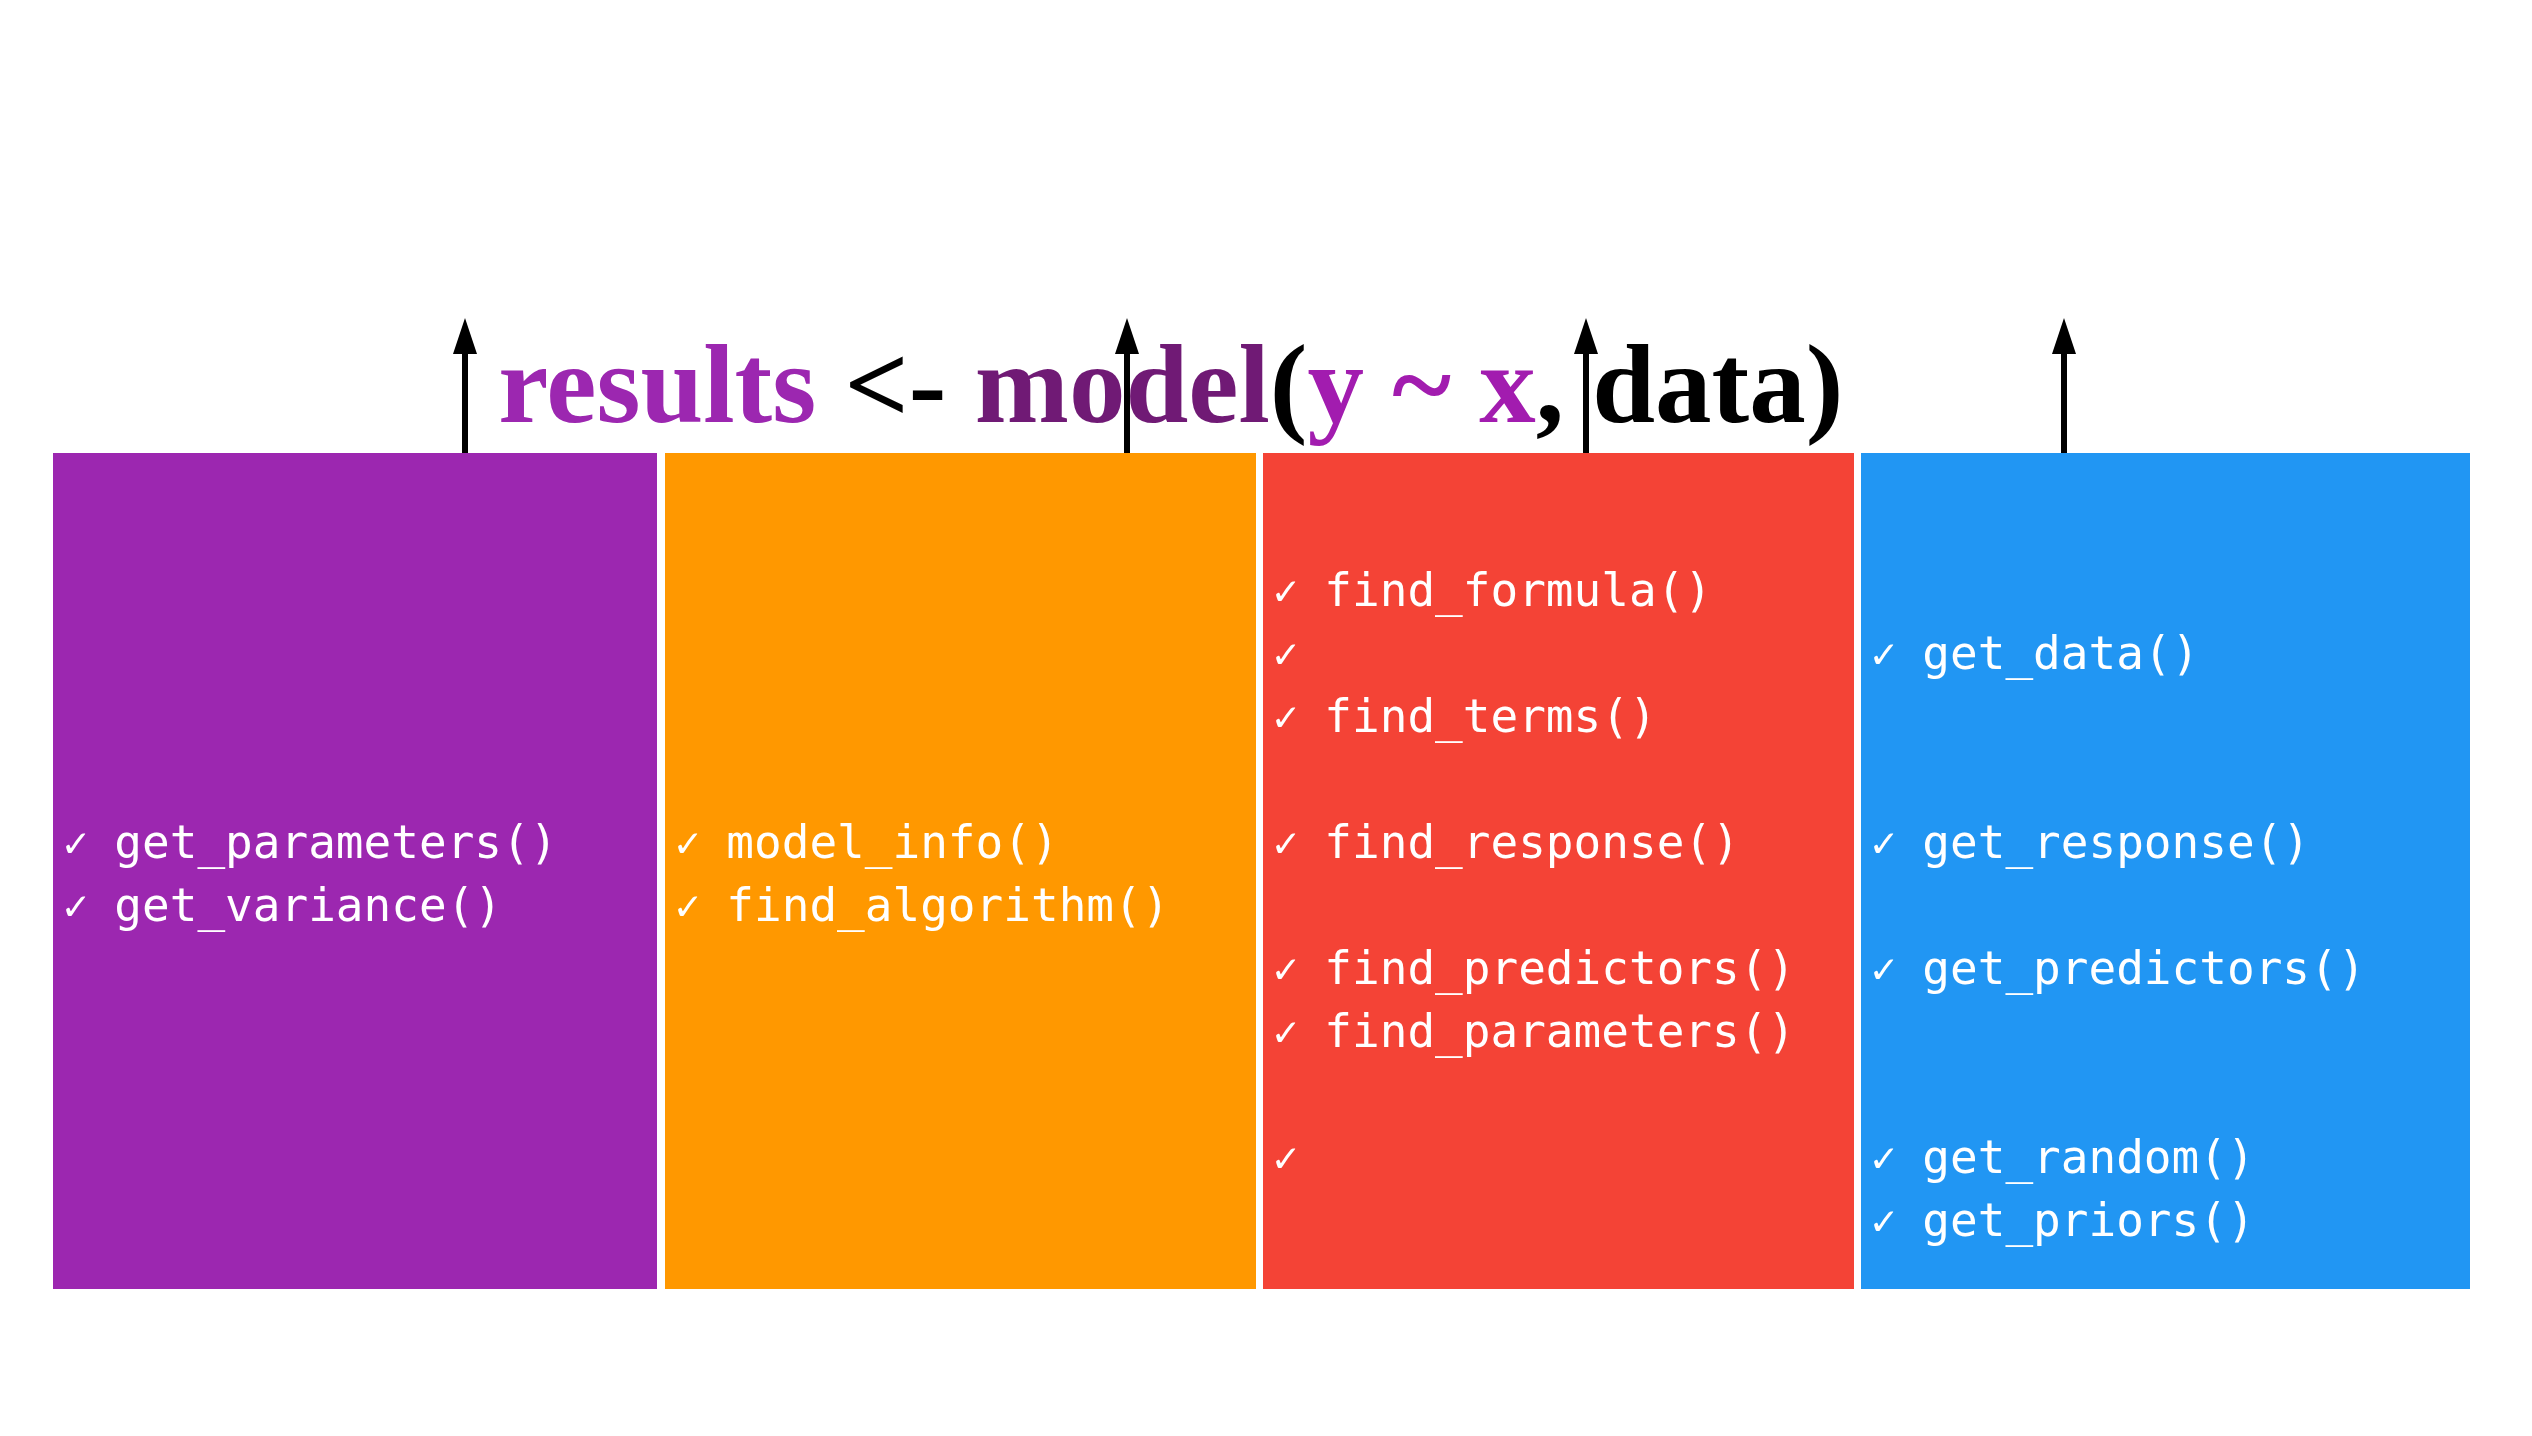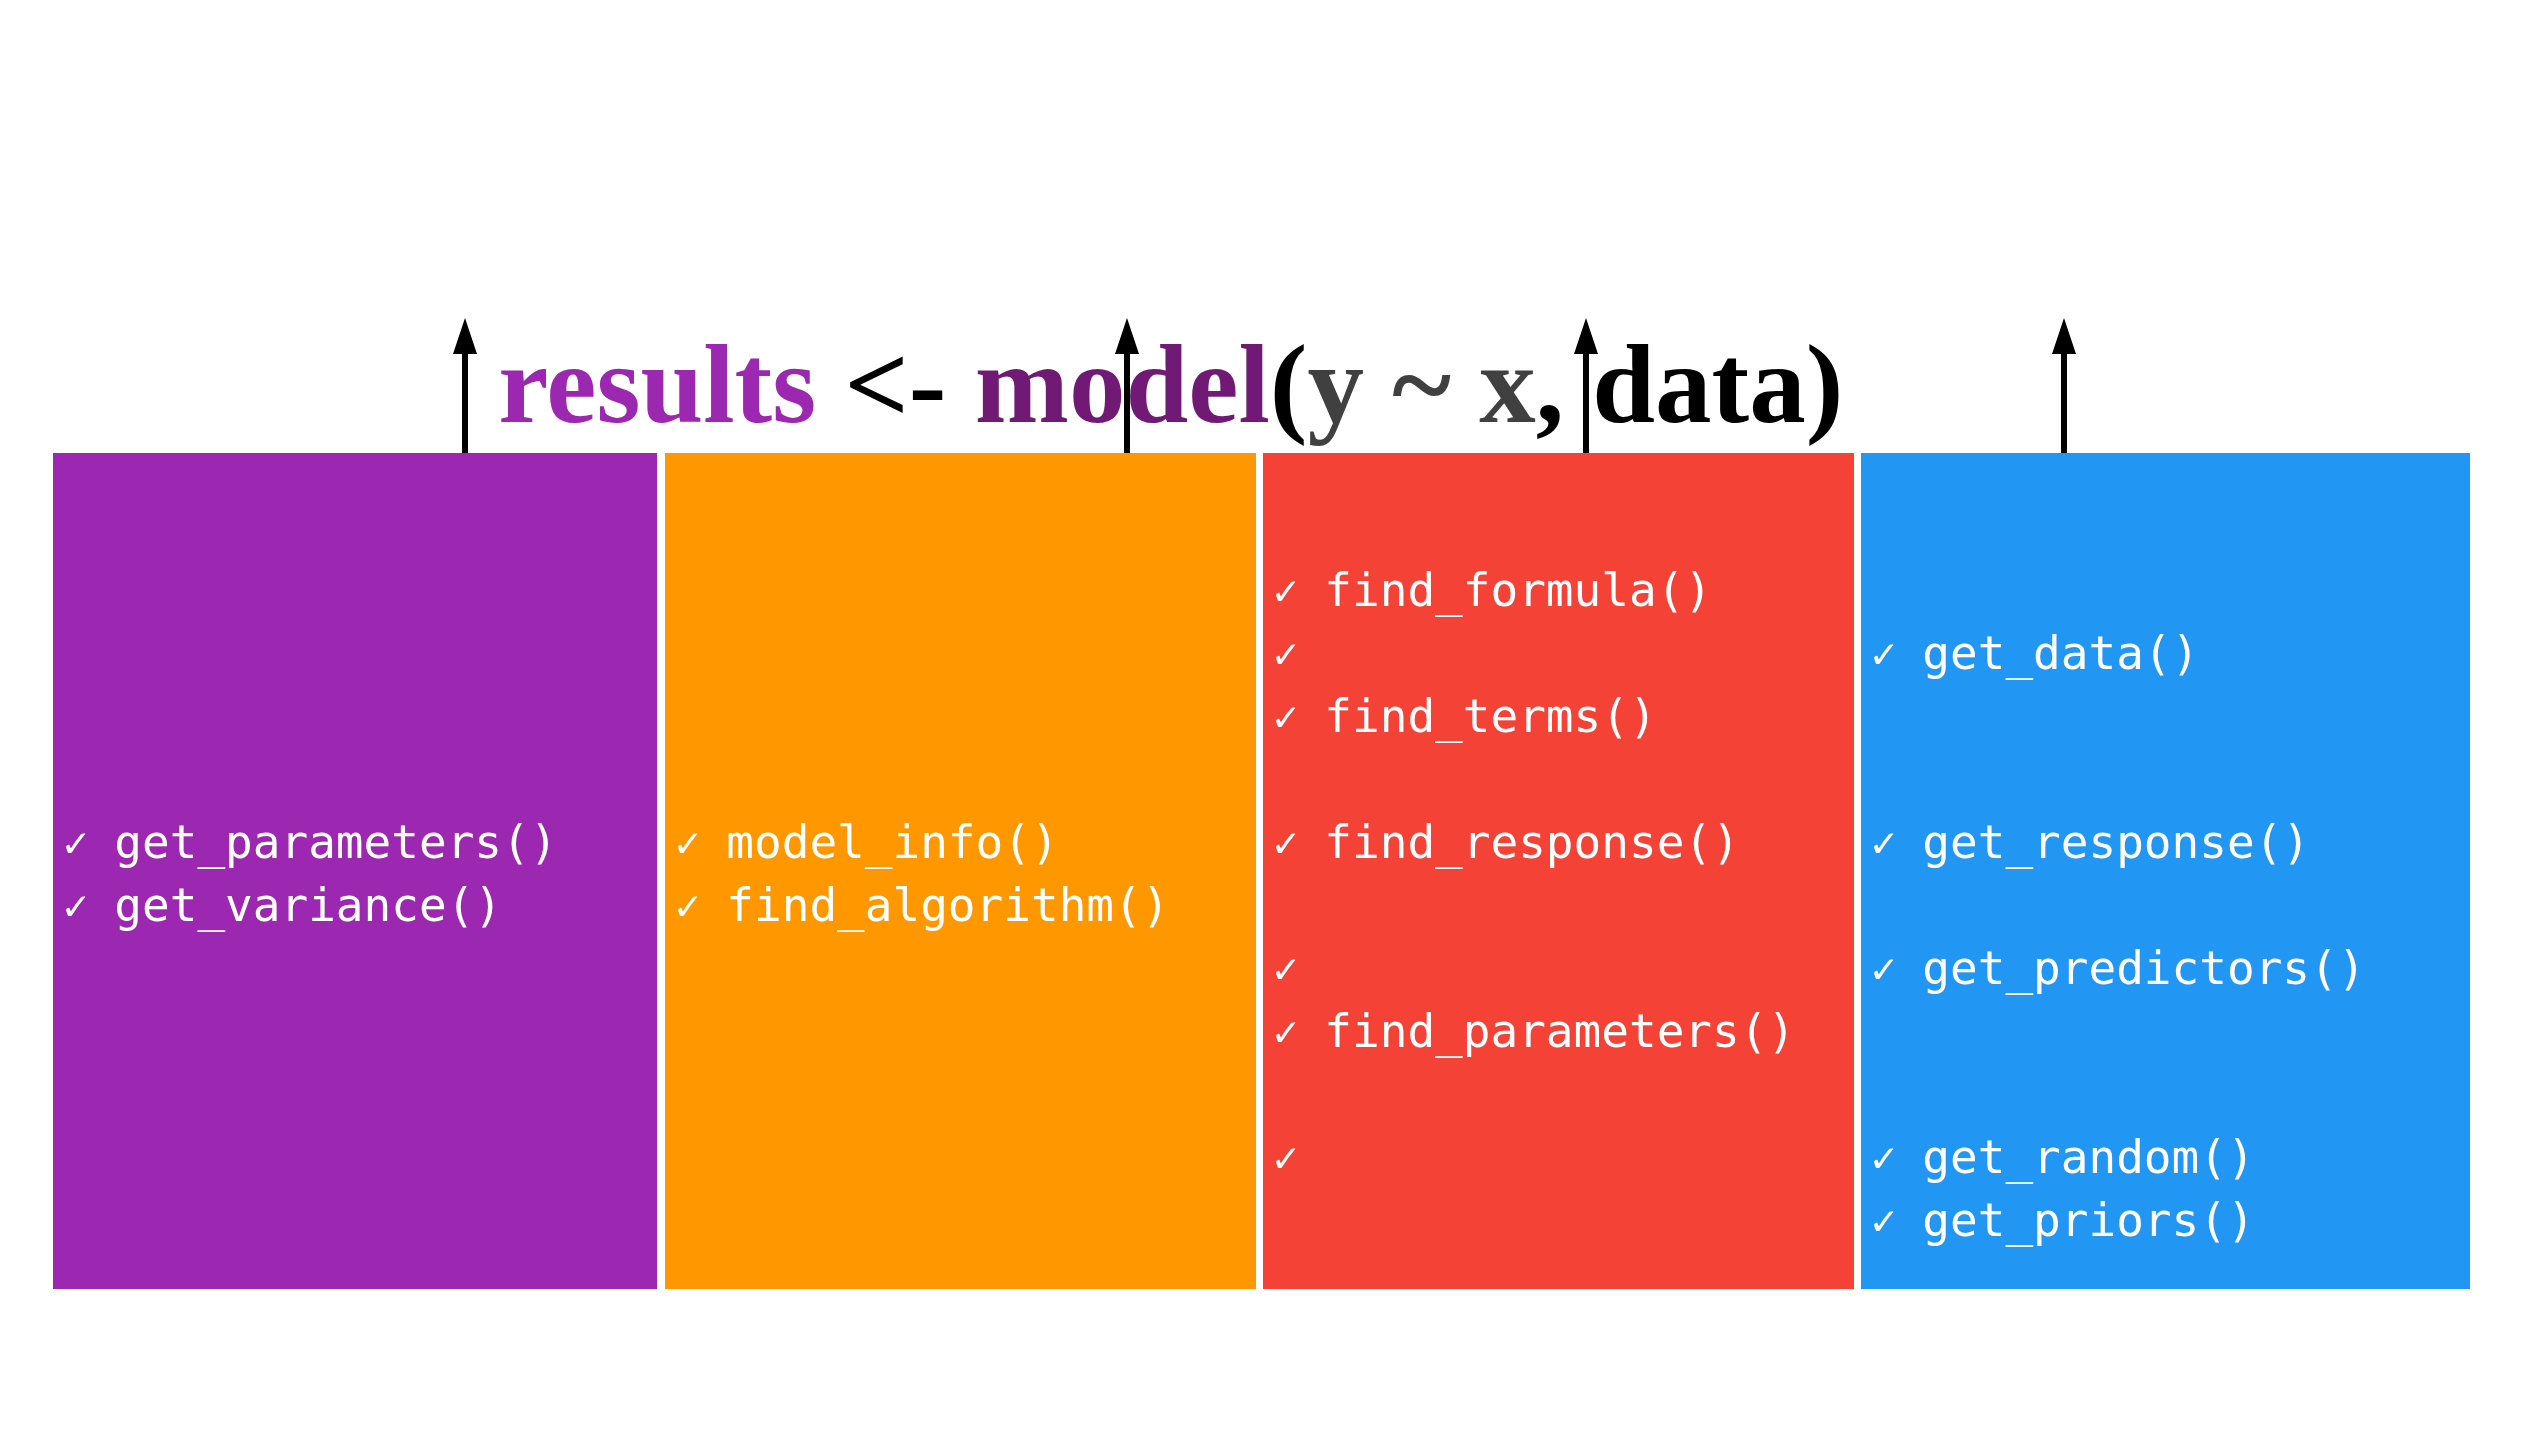--- a/index.html
+++ b/index.html
@@ -17,21 +17,21 @@
     position:absolute;
     left:226px; top:158px;
     font-size:113px;
     line-height:150px;
     font-weight:bold;
     white-space:pre;
   }
   .code span { white-space:pre;font-family:Liberation Serif, serif; }
   .tok-purple { color:#9C27B0; }
   .tok-orange { color:#701a75; }
-  .tok-red    { color:#404040; }
+  .tok-red    { color:#a21caf; }
   .tok-blue   { color:#000000; }
   .tok-black  { color:#000000; }
 
   
   .arrow { position:absolute; top:318px; width:34px; height:135px; }
   .arrow .head {
     width:0; height:0; margin:0 auto;
     border-left:12px solid transparent;
     border-right:12px solid transparent;
     border-bottom:36px solid #000000;
@@ -108,21 +108,21 @@
     <div class="item" style="top:169px">
       <span class="check">✓</span>
     </div>
     <div class="item" style="top:232px">
       <span class="check">✓</span><span>find_terms()</span>
     </div>
     <div class="item" style="top:358px">
       <span class="check">✓</span><span>find_response()</span>
     </div>
     <div class="item" style="top:484px">
-      <span class="check">✓</span>
+      <span class="check">✓</span><span>find_predictors()</span>
     </div>
     <div class="item" style="top:547px">
       <span class="check">✓</span><span>find_parameters()</span>
     </div>
     <div class="item" style="top:673px">
       <span class="check">✓</span>
     </div>
   </div>
 
   <div class="box box-blue">

